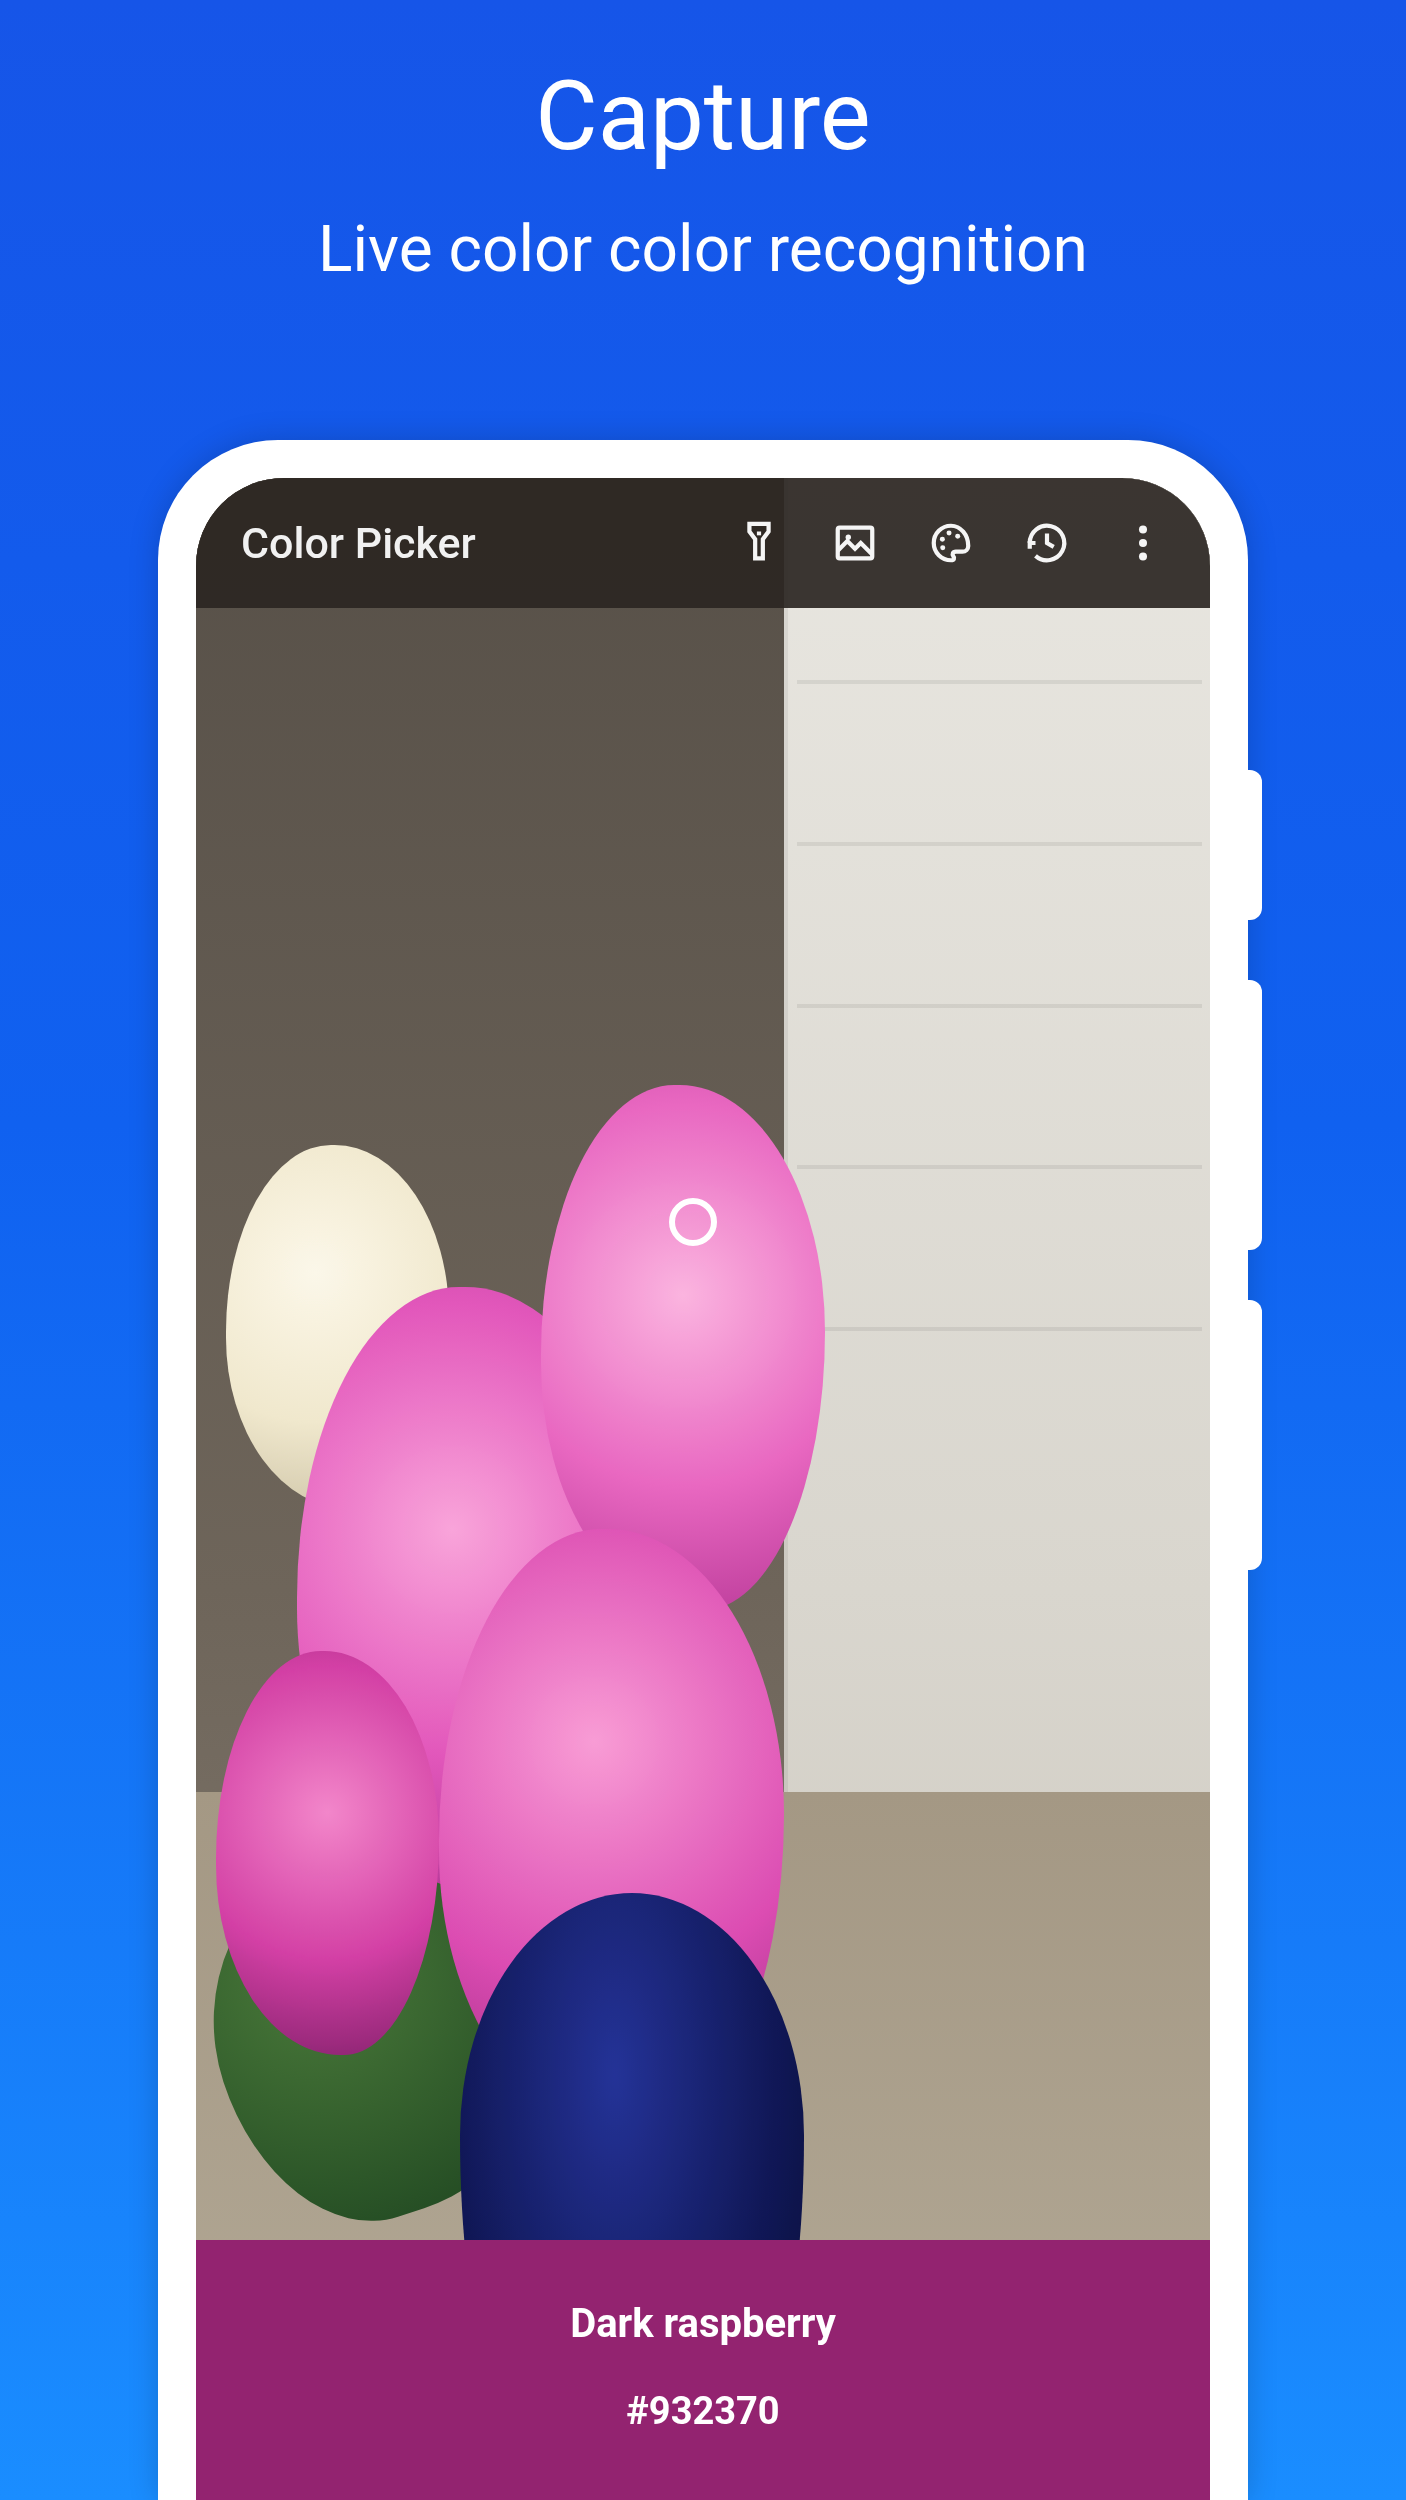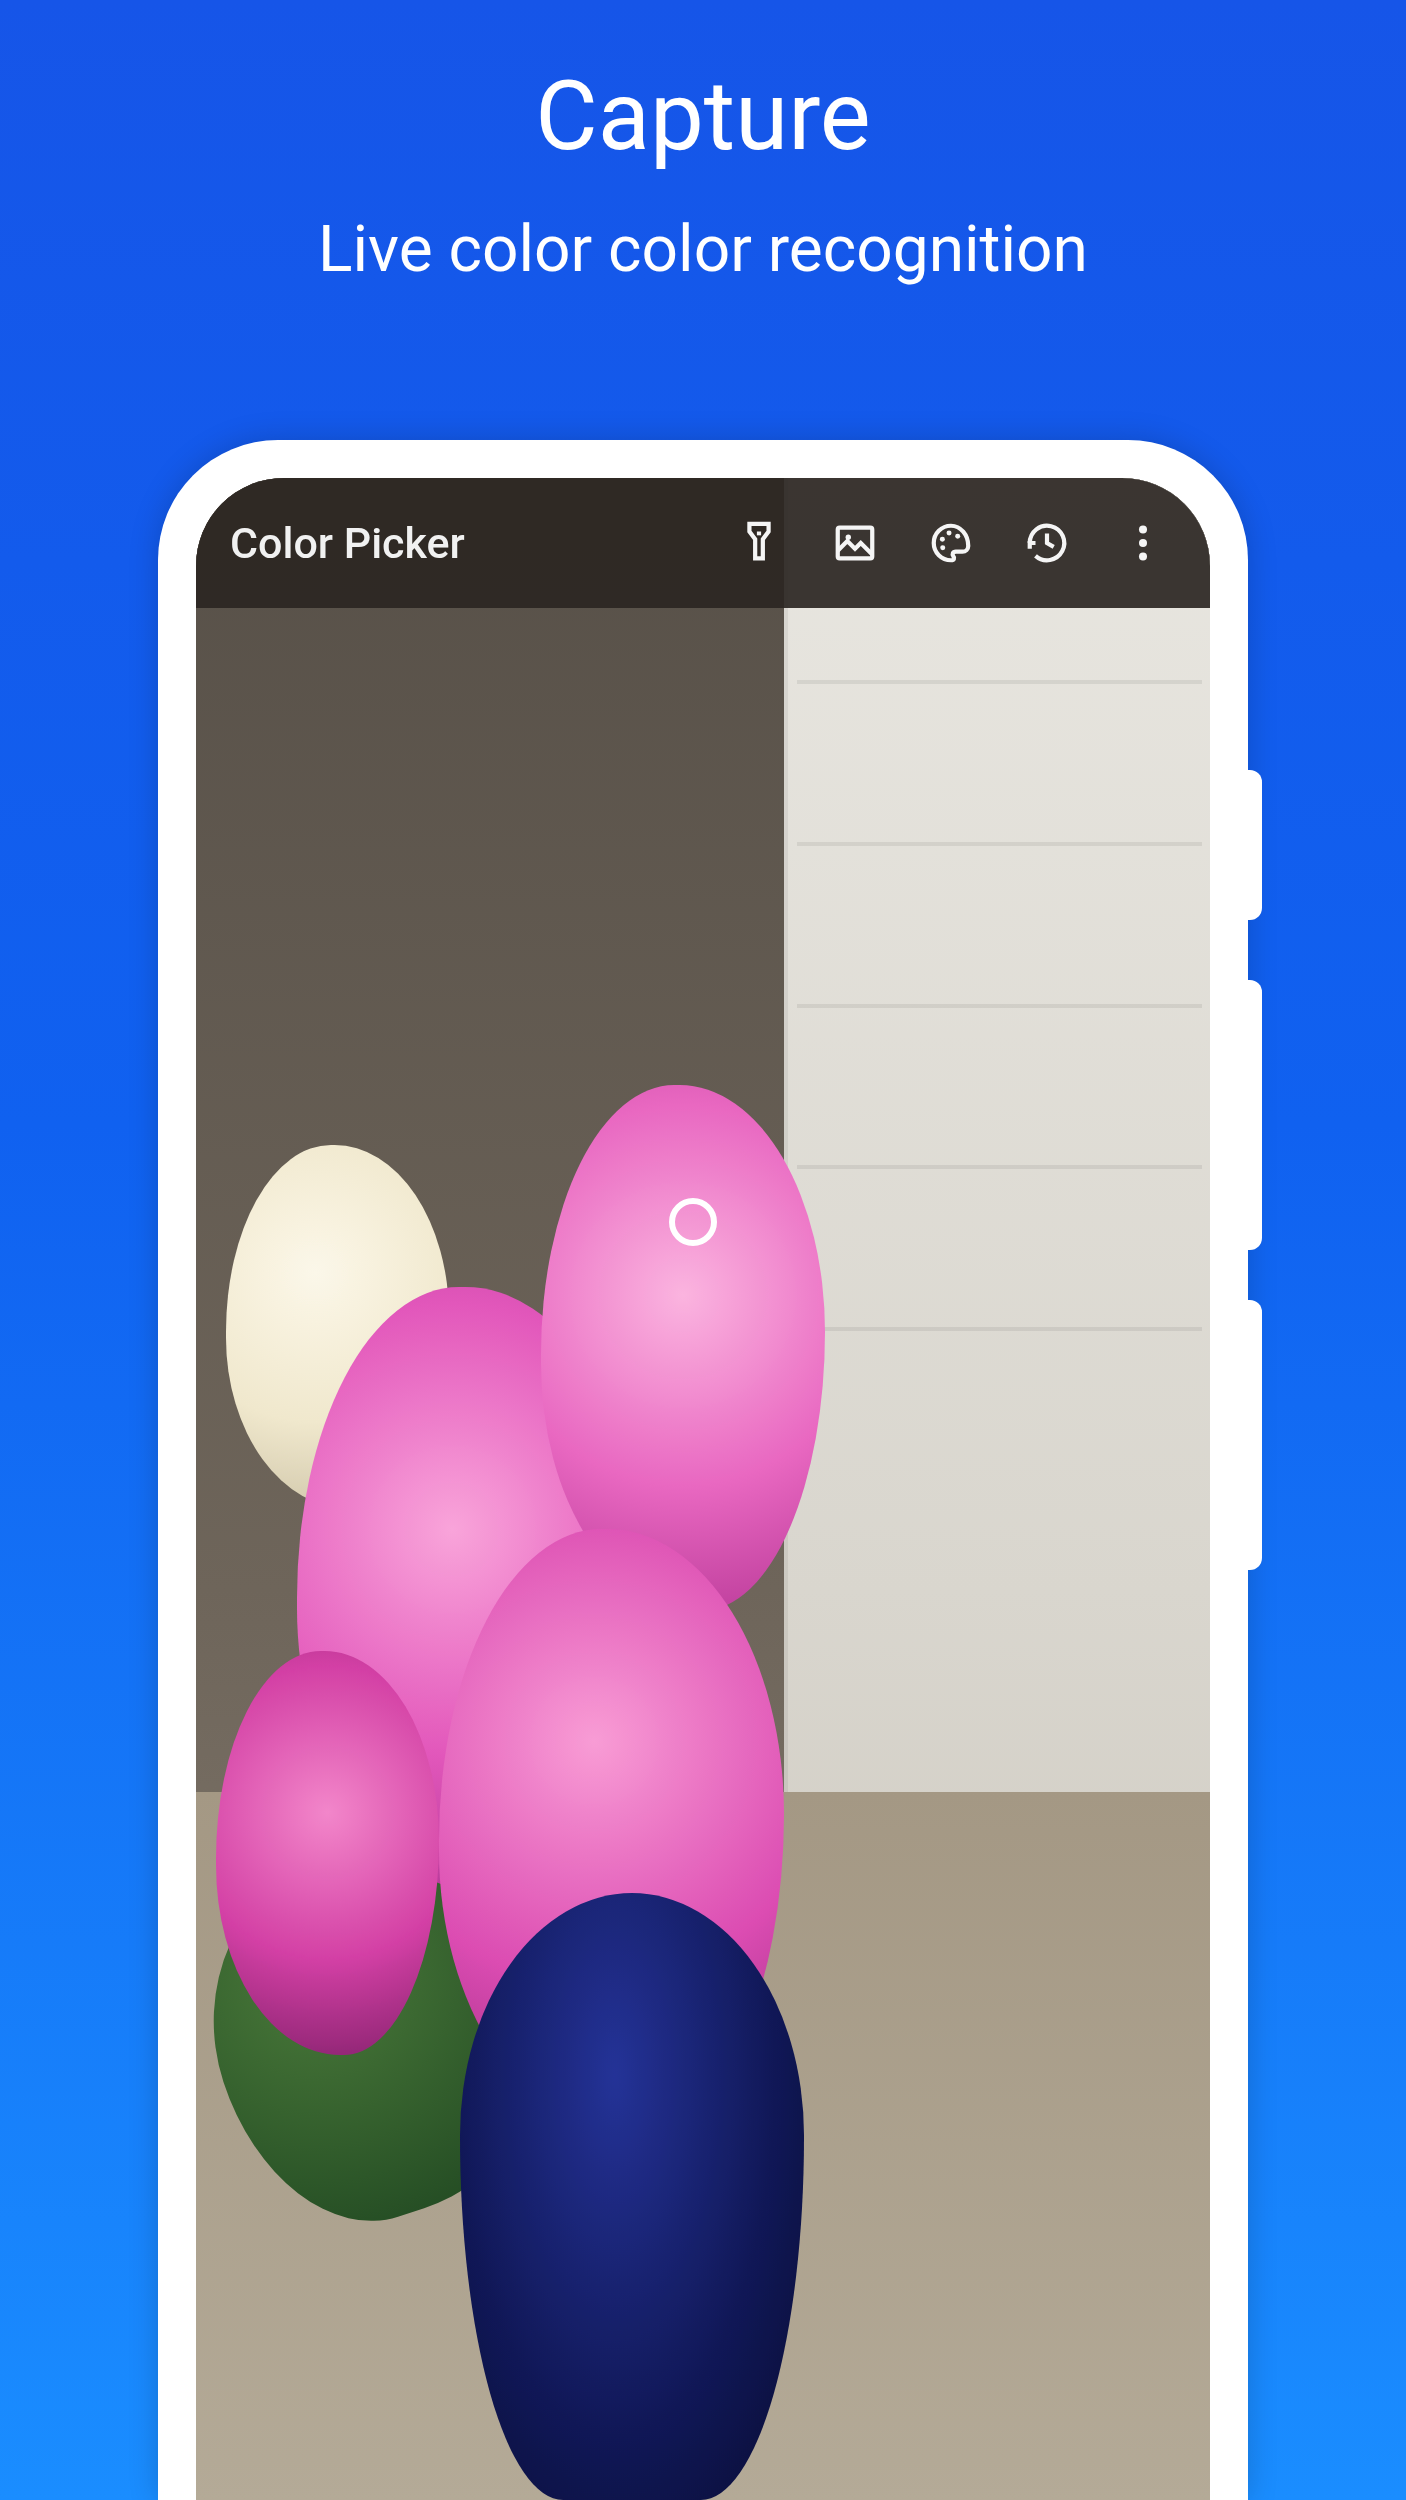--- a/index.html
+++ b/index.html
@@ -65,21 +65,21 @@
     padding: 0 28px;
     color: #f1f1f1;
     position: absolute;
     top: 0; left: 0; right: 0;
     z-index: 3;
   }
   .app-title {
     font-size: 43px;
     font-weight: 500;
     flex: 0 0 auto;
-    margin-left: 6px;
+    margin-left: 17px;
   }
   .appbar .spacer { flex: 1 1 auto; }
   .icon-btn {
     width: 78px; height: 78px;
     display: flex; align-items: center; justify-content: center;
     margin-left: 18px;
   }
   .icon-btn svg { width: 46px; height: 46px; stroke: #f5f5f5; fill: none; stroke-width: 2.2; }
   .icon-btn.dots svg { fill: #f5f5f5; stroke: none; }
 
@@ -221,15 +221,19 @@
       </span>
       <span class="icon-btn dots">
         <svg viewBox="0 0 24 24">
             <circle cx="12" cy="5" r="2.1"></circle>
             <circle cx="12" cy="12" r="2.1"></circle>
             <circle cx="12" cy="19" r="2.1"></circle>
           </svg>
       </span>
     </div>
 
+    <div class="result" style="background:#932370">
+      <div class="name">Dark raspberry</div>
+      <div class="hex">#932370</div>
+    </div>
 
   </div>
 </div>
 
 </body></html>

